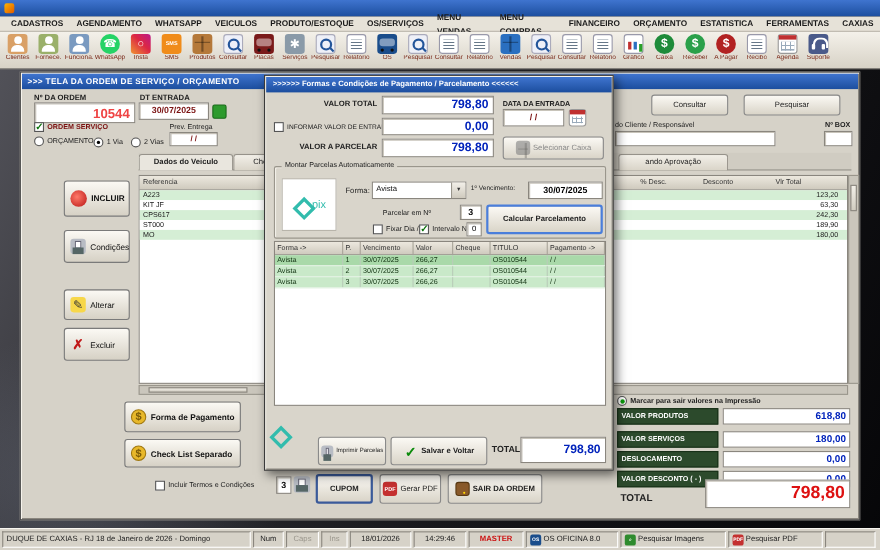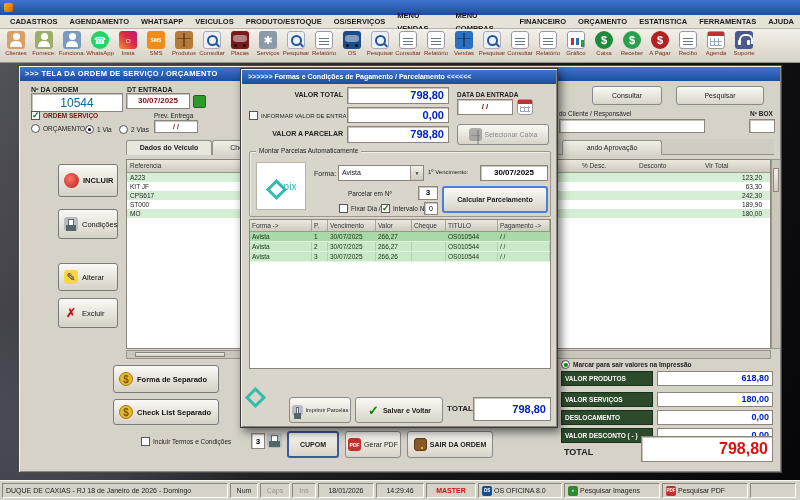--- a/index.html
+++ b/index.html
@@ -42,21 +42,21 @@
 .i-check{color:#0a8a0a;font-weight:bold;font-size:13px}.i-check::before{content:'✓'}
 .i-coin{border-radius:50%;background:#e8b82a;border:1px solid #a07810;color:#7a5a08;font-size:10px;font-weight:bold}.i-coin::before{content:'$'}
 .i-pix{background:transparent}.i-pix::before{content:'';position:absolute;left:3px;top:3px;width:9px;height:9px;border:3px solid #32bcad;transform:rotate(45deg)}
 
 .window{position:absolute;left:18px;top:65px;width:764px;height:408px;background:#d6d2c8;border:1px solid #4a4a4a;box-shadow:inset 1px 1px 0 #f6f3ec,inset -1px -1px 0 #8a867e;z-index:2}
 .win-titlebar{position:absolute;left:1px;top:1px;right:1px;height:14px;background:linear-gradient(180deg,#3f74cf,#1c4e9e);color:#fff;font-size:7.5px;font-weight:bold;line-height:14px;padding-left:5px;letter-spacing:.3px}
 .lbl{font-size:7px;color:#222;line-height:8px;white-space:nowrap}
 .lbl6{font-size:6.5px;color:#222;white-space:nowrap}
 .maroon{color:#7a1010}
 .field{background:#fff;border:1px solid #8a867e;box-shadow:inset 1px 1px 0 #c8c4ba;overflow:hidden;white-space:nowrap}
-.order-field{font-size:12px;font-weight:normal;color:#0369a1;text-align:center;padding:2px 4px;line-height:14px}
+.order-field{font-size:12px;font-weight:bold;color:#ef4444;text-align:right;padding:2px 4px;line-height:14px}
 .date-field{font-size:8px;font-weight:bold;color:#7a1010;text-align:center;line-height:14px}
 .btn{background:linear-gradient(180deg,#fbf9f4,#d9d4c8);border:1px solid #8a8a8a;border-radius:3px;display:flex;align-items:center;justify-content:center;gap:3px;font-size:7px;color:#222;cursor:default;overflow:hidden;white-space:nowrap}
 .cb,.rb{position:relative;width:9px;height:9px;background:#fff;border:1px solid #555;display:inline-block;flex:none}
 .rb{border-radius:50%}
 .cb.on::after{content:'✓';position:absolute;left:0;top:-2px;font-size:9px;font-weight:bold;color:#067006}
 .rb.on::after{content:'';position:absolute;left:2px;top:2px;width:3px;height:3px;border-radius:50%;background:#000}
 .rb.green::after{content:'';position:absolute;left:1.5px;top:1.5px;width:4px;height:4px;border-radius:50%;background:#0a9a0a}
 .row{display:flex;align-items:center;gap:3px}
 .tabstrip{border-bottom:1px solid #96928a;background:#d0ccc2;height:16px}
 .tab{position:absolute;top:1px;height:15px;background:linear-gradient(180deg,#f2efe8,#d9d4c8);border:1px solid #96928a;border-bottom:none;border-radius:3px 3px 0 0;font-size:7px;line-height:14px;text-align:center;color:#222;overflow:hidden;white-space:nowrap}
@@ -109,21 +109,21 @@
       <span class="menu-item">WHATSAPP</span>
       <span class="menu-item">VEICULOS</span>
       <span class="menu-item">PRODUTO/ESTOQUE</span>
       <span class="menu-item">OS/SERVIÇOS</span>
       <span class="menu-item">MENU VENDAS</span>
       <span class="menu-item">MENU COMPRAS</span>
       <span class="menu-item">FINANCEIRO</span>
       <span class="menu-item">ORÇAMENTO</span>
       <span class="menu-item">ESTATISTICA</span>
       <span class="menu-item">FERRAMENTAS</span>
-      <span class="menu-item">AJUDA</span>
+      <span class="menu-item">CAXIAS</span>
     </div>
 
   <div class="toolbar">
       <div class="tool">
         <span class="ico i-person" style="background: rgb(217, 160, 102);"></span>
         <span class="tool-label">Clientes</span>
       </div>
       <div class="tool">
         <span class="ico i-person" style="background: rgb(154, 176, 106);"></span>
         <span class="tool-label">Fornece.</span>
@@ -322,21 +322,21 @@
       <span class="ico i-pencil" style="width:14px;height:14px"></span>
       <span>Alterar</span>
     </button>
     <button class="abs sbtn" style="left:39px;top:232px;width:60px;height:30px">
       <span class="ico i-x" style="width:14px;height:14px"></span>
       <span>Excluir</span>
     </button>
 
     <button class="abs sbtn" style="left:94px;top:299px;width:106px;height:28px">
       <span class="ico i-coin" style="width:14px;height:14px"></span>
-      <span class="b">Forma de Separado</span>
+      <span class="b">Forma de Pagamento</span>
     </button>
     <button class="abs sbtn" style="left:94px;top:333px;width:106px;height:26px">
       <span class="ico i-coin" style="width:14px;height:14px"></span>
       <span class="b">Check List Separado</span>
     </button>
     <div class="abs row" style="left:122px;top:371px">
       <span class="cb"></span>
       <span class="lbl6">Incluir Termos e Condições</span>
     </div>
     <div class="abs field" style="left:232px;top:367px;width:14px;height:16px;font-size:8px;font-weight:bold;text-align:center;line-height:15px">3</div>

